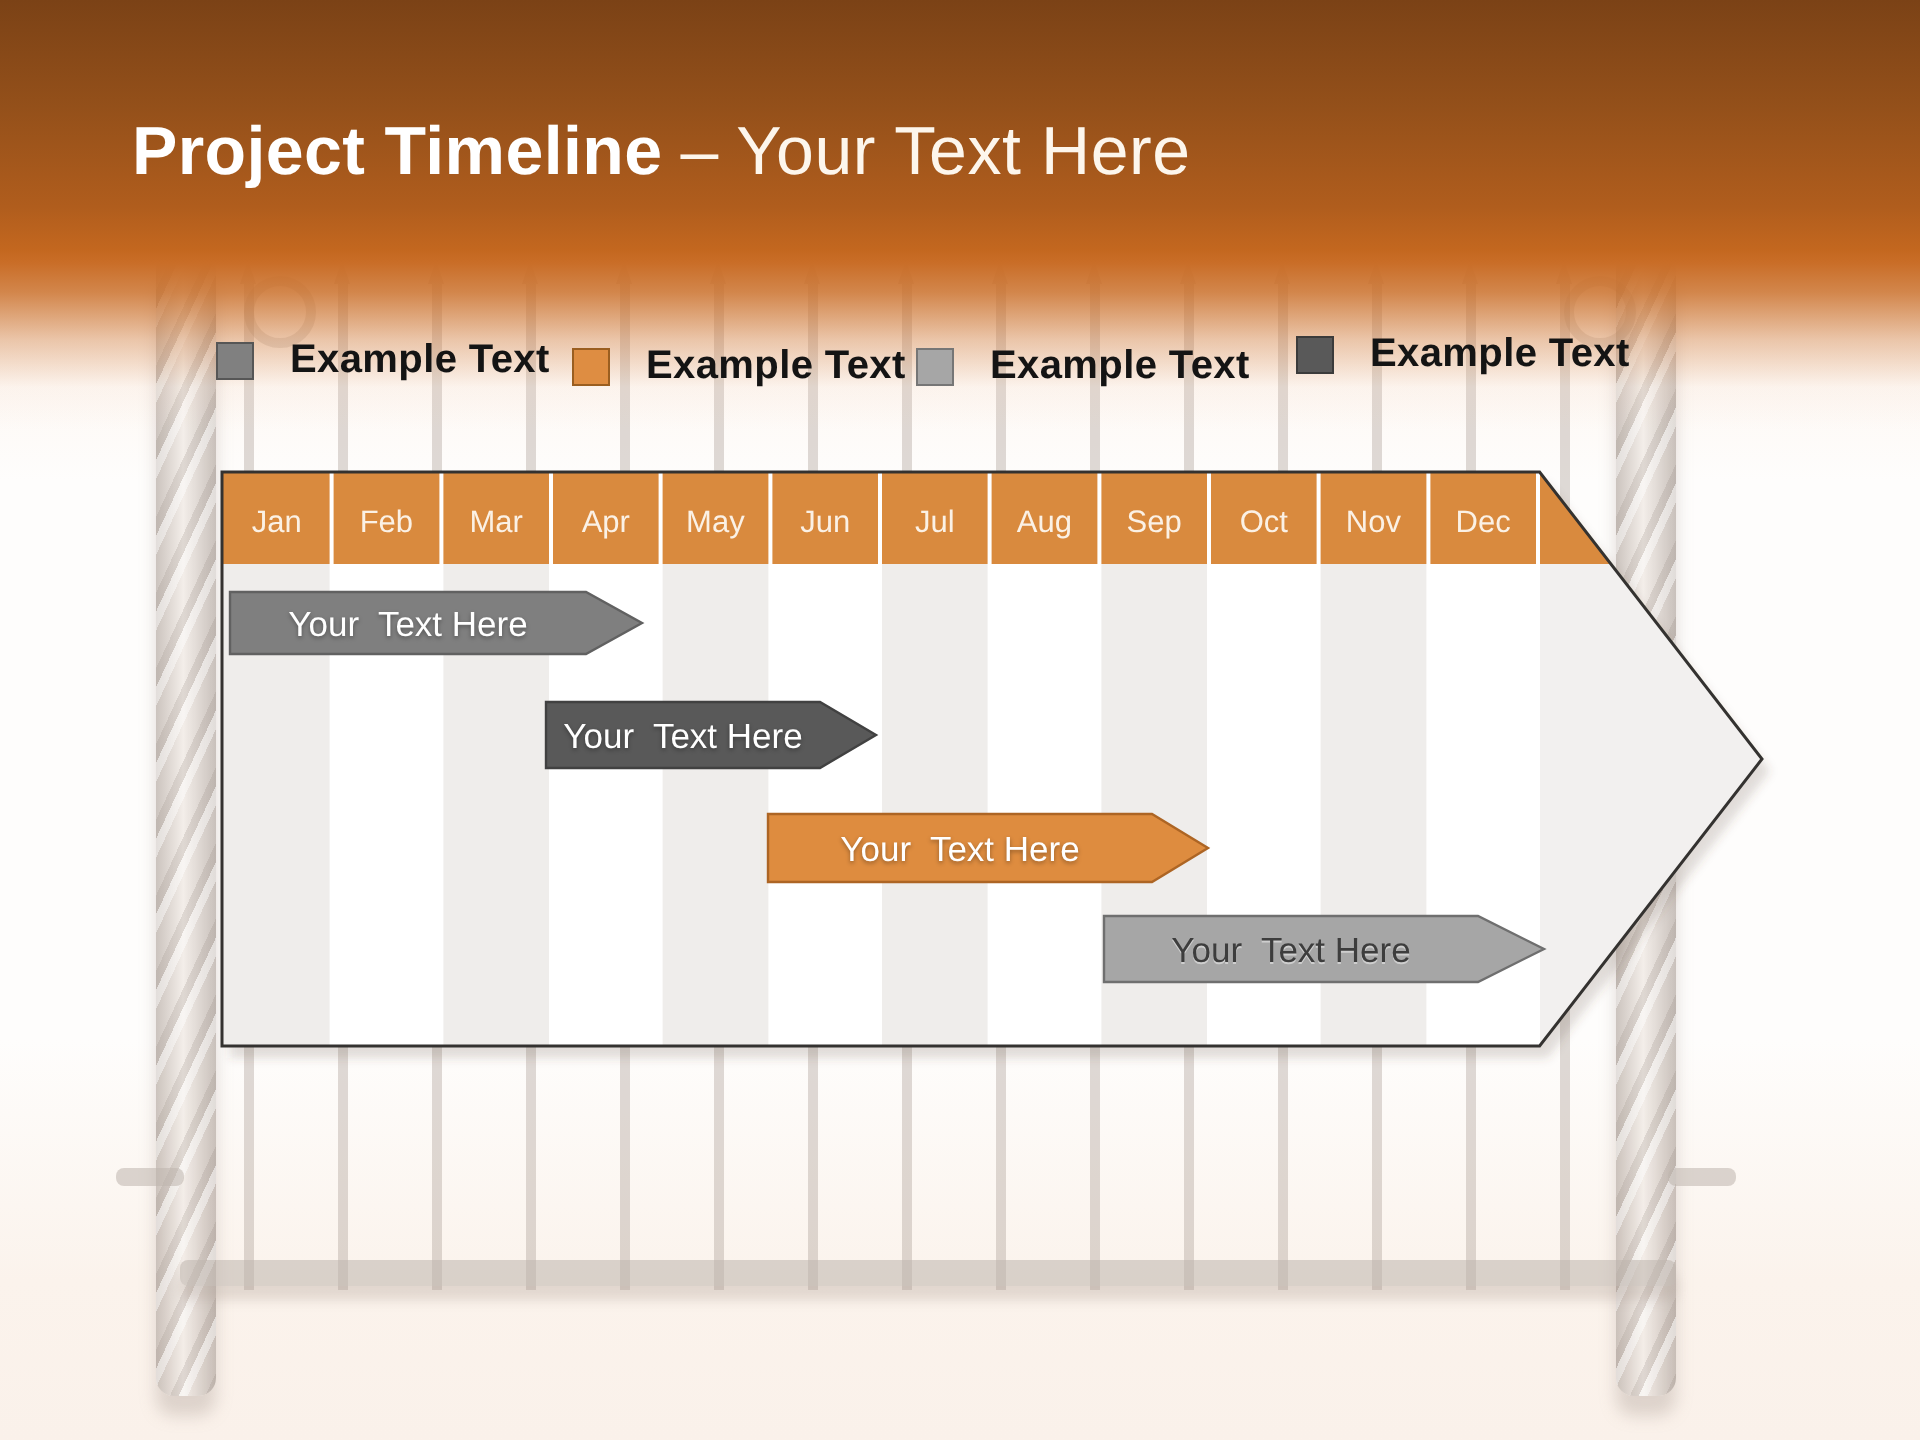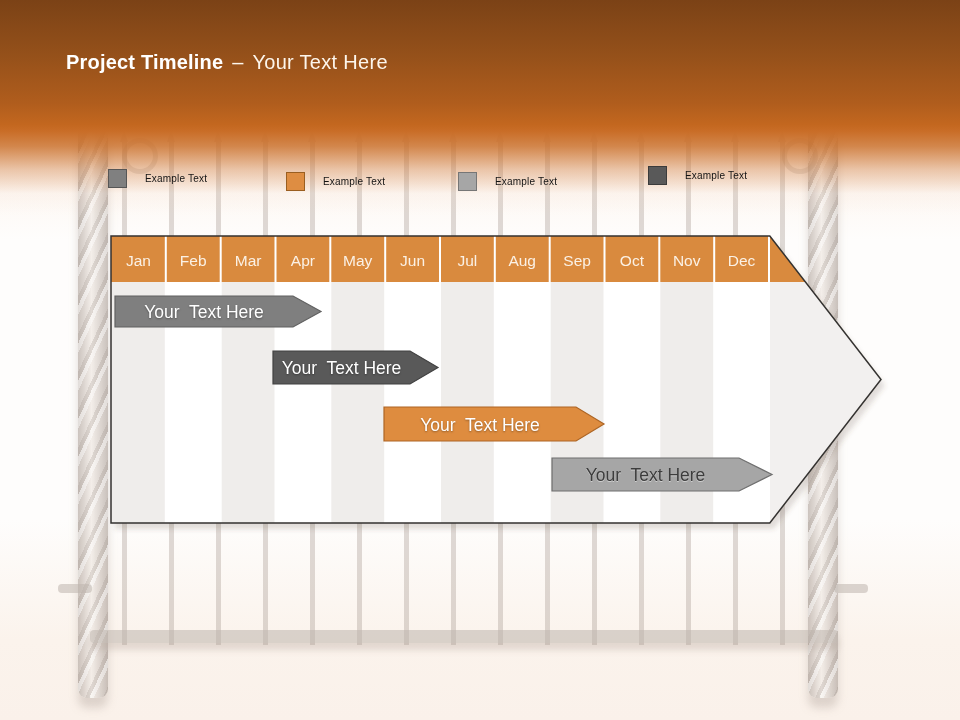--- a/index.html
+++ b/index.html
@@ -25,32 +25,32 @@
   .rail-bottom{left:90px;top:630px;width:748px;height:13px;box-shadow:0 7px 6px rgba(168,152,144,.3);}
   .stub-left{left:58px;top:584px;width:34px;height:9px;}
   .stub-right{left:834px;top:584px;width:34px;height:9px;}
   .curl{position:absolute;top:138px;width:26px;height:26px;border:5px solid rgba(170,158,150,.28);border-radius:50%;}
   
   .header-grad{position:absolute;left:0;top:0;width:960px;height:215px;
     background:linear-gradient(180deg,
       #7b4216 0%, #94501a 25%, #b05d1d 48%, #c3671f 58%, #c96d27 61%,
       rgba(201,110,40,.82) 68%, rgba(207,124,62,.4) 79%,
       rgba(240,205,180,.12) 90%, rgba(253,244,236,0) 100%);}
-  .title{position:absolute;left:66px;top:42px;font-size:20px;line-height:40px;color:#ffffff;white-space:nowrap;}
+  .title{position:absolute;left:66px;top:56px;font-size:34px;line-height:40px;color:#ffffff;white-space:nowrap;}
   .title .primary{font-weight:bold;letter-spacing:.2px;}
   .title .sep{margin:0 9px;font-weight:400;color:#fdf6ec;}
   .title .secondary{font-weight:400;color:#fdf6ec;letter-spacing:.3px;}
   
   .legend-item{position:absolute;display:flex;align-items:center;}
   .swatch{width:19px;height:19px;border:1.5px solid #565656;box-sizing:border-box;flex:0 0 auto;}
   .sw-0{background:#808080;border-color:#565656;}
   .sw-1{background:#DE8D42;border-color:#9a5e20;}
   .sw-2{background:#A6A6A6;border-color:#767676;}
   .sw-3{background:#595959;border-color:#3b3b3b;}
-  .legend-label{margin-left:18px;font-size:10px;font-weight:normal;color:#141414;letter-spacing:.2px;white-space:pre;}
+  .legend-label{margin-left:18px;font-size:20px;font-weight:bold;color:#141414;letter-spacing:.2px;white-space:pre;}
   
   .tl-svg{position:absolute;left:0;top:0;}
   .month-label{font-family:"Liberation Sans",sans-serif;font-size:15.5px;fill:#FBF1E5;}
   .bar-label{font-family:"Liberation Sans",sans-serif;font-size:17.5px;white-space:pre;
     text-shadow:0 1px 2px rgba(0,0,0,.35);}
   .bar-label.dark{text-shadow:0 1px 0 rgba(255,255,255,.45);}
 </style>
 </head>
 <body>
 

